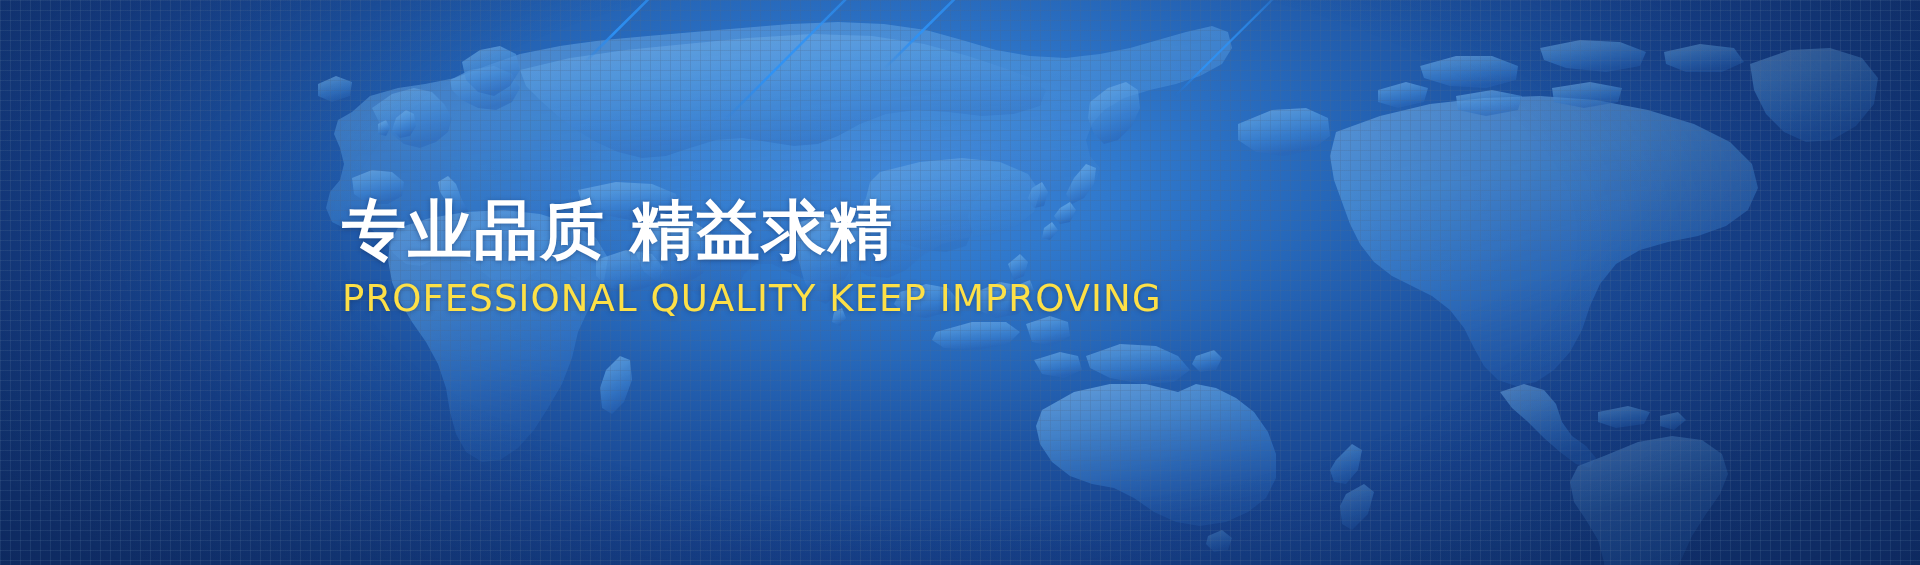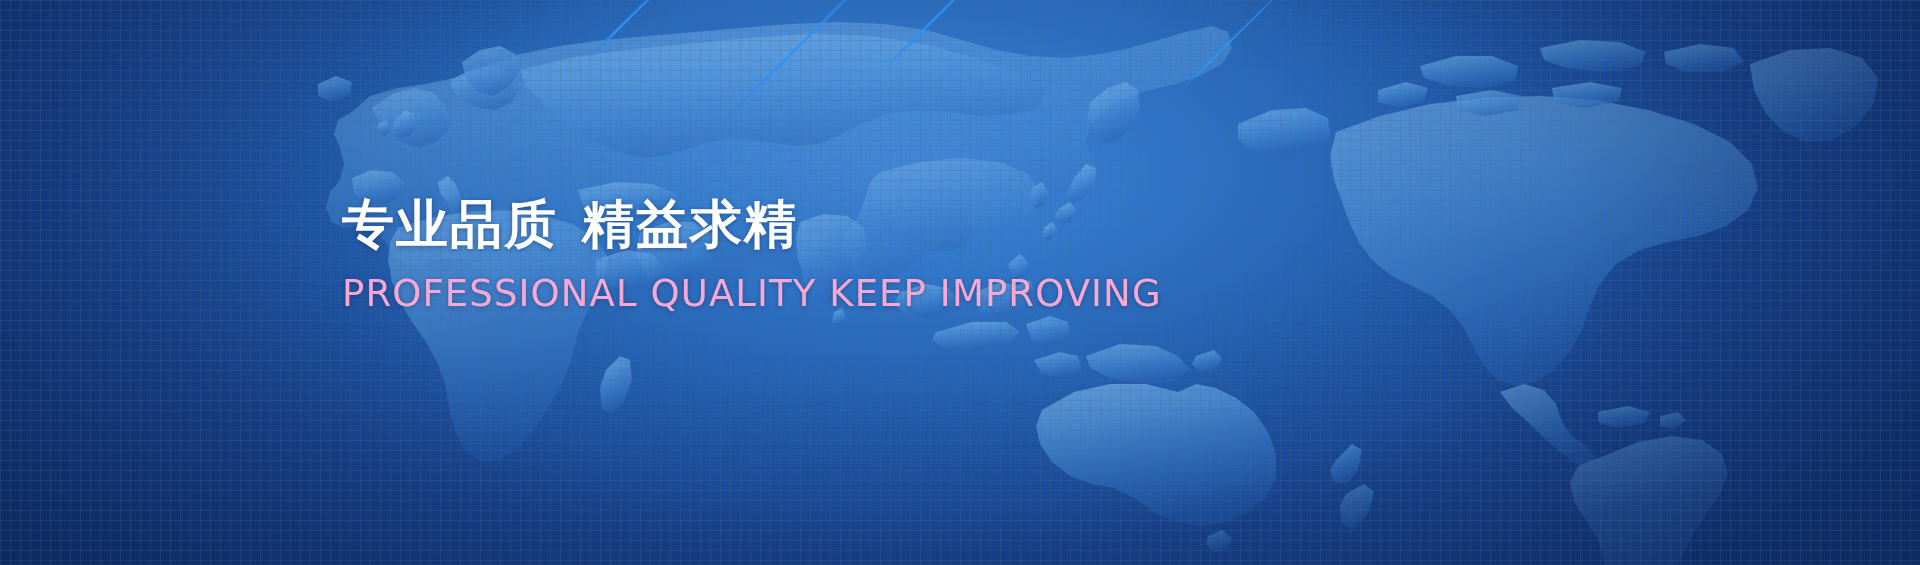--- a/index.html
+++ b/index.html
@@ -78,35 +78,35 @@
 
   
   .text-block {
     position: absolute;
     left: 342px;
     top: 196px;
     z-index: 5;
   }
   .headline-cn {
     font-family: "DejaVu Sans", "Liberation Sans", sans-serif;
-    font-size: 52px;
+    font-size: 64px;
     font-weight: 700;
     color: #ffffff;
     letter-spacing: 2px;
     line-height: 1.08;
     white-space: nowrap;
     text-shadow: 0 1px 5px rgba(8,28,70,0.40);
   }
   .headline-cn .gap { display: inline-block; width: 24px; }
   .headline-en {
-    margin-top: 20px;
+    margin-top: 12px;
     font-family: "DejaVu Sans", "Liberation Sans", sans-serif;
     font-size: 37px;
     font-weight: 400;
-    color: #f9a8d4;
+    color: #fde047;
     letter-spacing: 1.1px;
     white-space: nowrap;
     text-shadow: 0 1px 5px rgba(8,28,70,0.35);
   }
 </style>
 </head>
 <body>
 
 <div class="banner">
 

